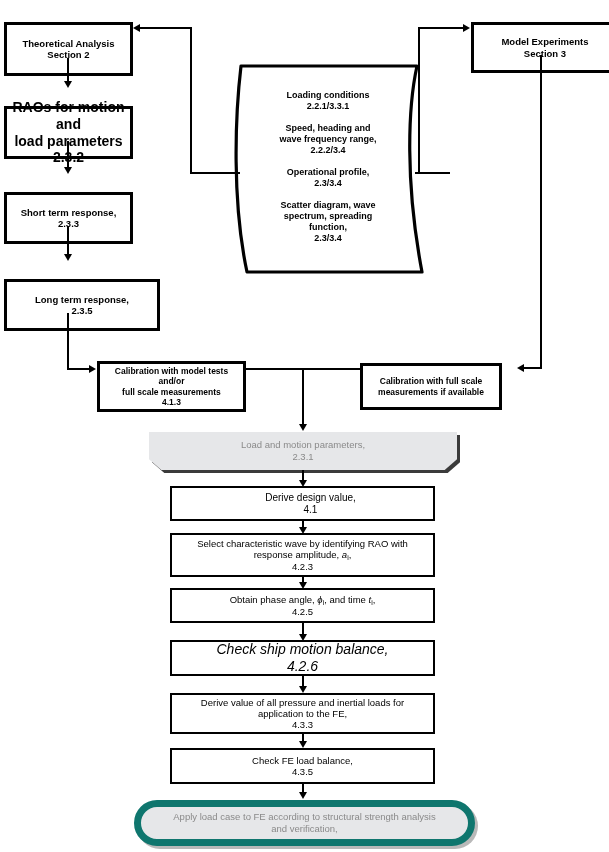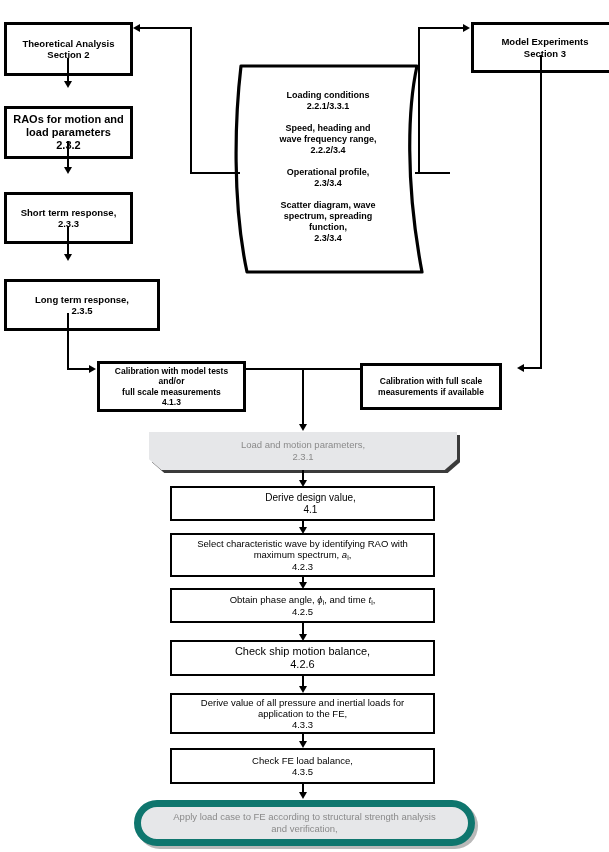--- a/index.html
+++ b/index.html
@@ -73,21 +73,21 @@
     </div>
   </div>
 
   <div class="node proc thick" style="left:471px;top:4px;width:148px;height:51px;font-size:9.5px;font-weight:bold;">
     <div>
       <span class="lbl">Model Experiments</span>
       <span class="lbl">Section 3</span>
     </div>
   </div>
 
-  <div class="node proc thick" style="left:4px;top:88px;width:129px;height:53px;font-size:11px;font-weight:bold;">
+  <div class="node proc thick" style="left:4px;top:88px;width:129px;height:53px;font-size:14px;font-weight:bold;">
     <div>
       <span class="lbl">RAOs for motion and</span>
       <span class="lbl">load parameters</span>
       <span class="num">2.3.2</span>
     </div>
   </div>
 
   <div class="node proc thick" style="left:4px;top:174px;width:129px;height:52px;font-size:9.5px;font-weight:bold;">
     <div>
       <span class="lbl">Short term response,</span>
@@ -156,33 +156,33 @@
   <div class="node proc" style="left:170px;top:486px;width:265px;height:35px;font-size:10px;padding-left:16px;">
     <div>
       <span class="lbl">Derive design value,</span>
       <span class="num">4.1</span>
     </div>
   </div>
 
   <div class="node proc" style="left:170px;top:533px;width:265px;height:44px;font-size:9.5px;">
     <div>
       <span class="lbl">Select characteristic wave by identifying RAO with</span>
-      <span class="lbl"><span>maximum spectrum, </span><span class="ital">a</span><sub>i</sub><span>,</span></span>
+      <span class="lbl"><span>response amplitude, </span><span class="ital">a</span><sub>i</sub><span>,</span></span>
       <span class="num">4.2.3</span>
     </div>
   </div>
 
   <div class="node proc" style="left:170px;top:588px;width:265px;height:35px;font-size:9.5px;">
     <div>
       <span class="lbl"><span>Obtain phase angle, </span><span class="ital">ϕ</span><sub>i</sub><span>, and time </span><span class="ital">t</span><sub>i</sub><span>,</span></span>
       <span class="num">4.2.5</span>
     </div>
   </div>
 
-  <div class="node proc" style="left:170px;top:640px;width:265px;height:36px;font-size:11px;">
+  <div class="node proc" style="left:170px;top:640px;width:265px;height:36px;font-size:14px;font-style:italic;">
     <div>
       <span class="lbl">Check ship motion balance,</span>
       <span class="num">4.2.6</span>
     </div>
   </div>
 
   <div class="node proc" style="left:170px;top:693px;width:265px;height:41px;font-size:9.5px;">
     <div>
       <span class="lbl">Derive value of all pressure and inertial loads for</span>
       <span class="lbl">application to the FE,</span>

